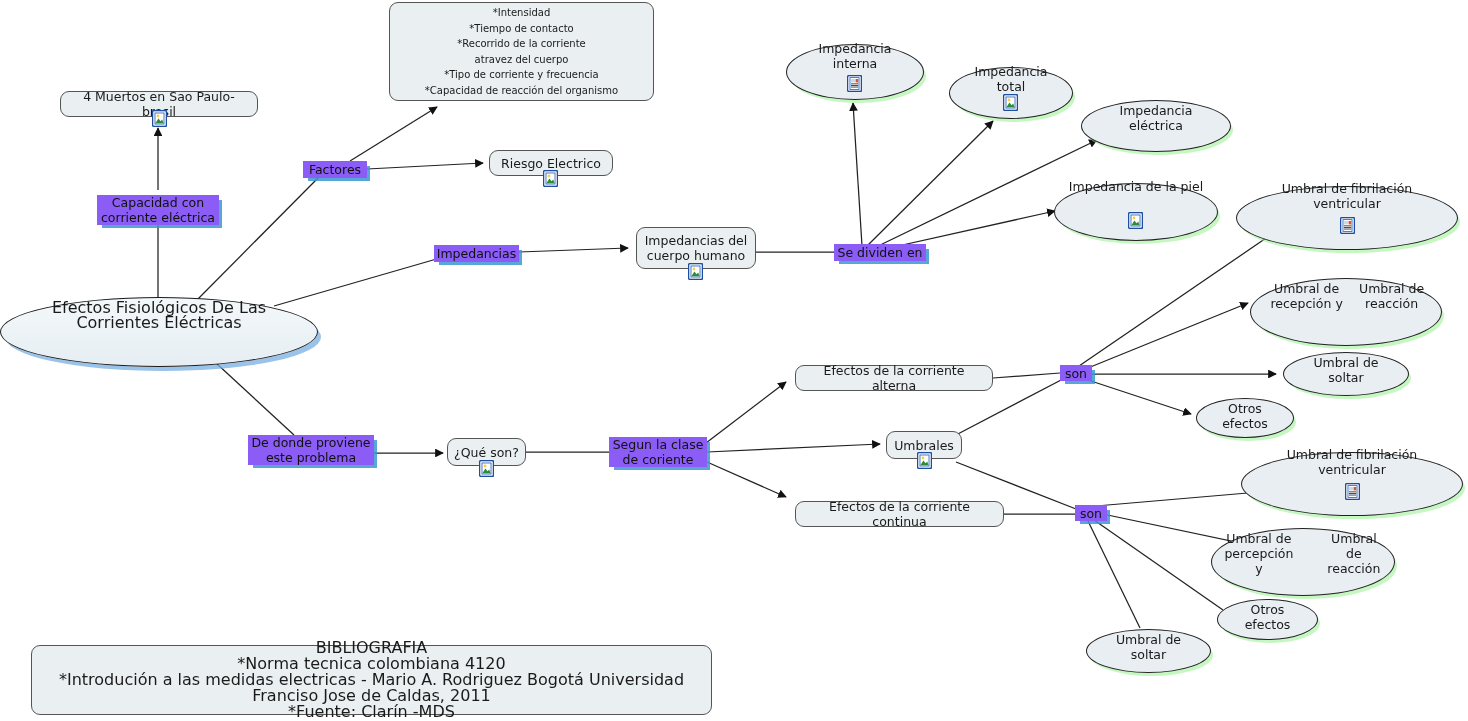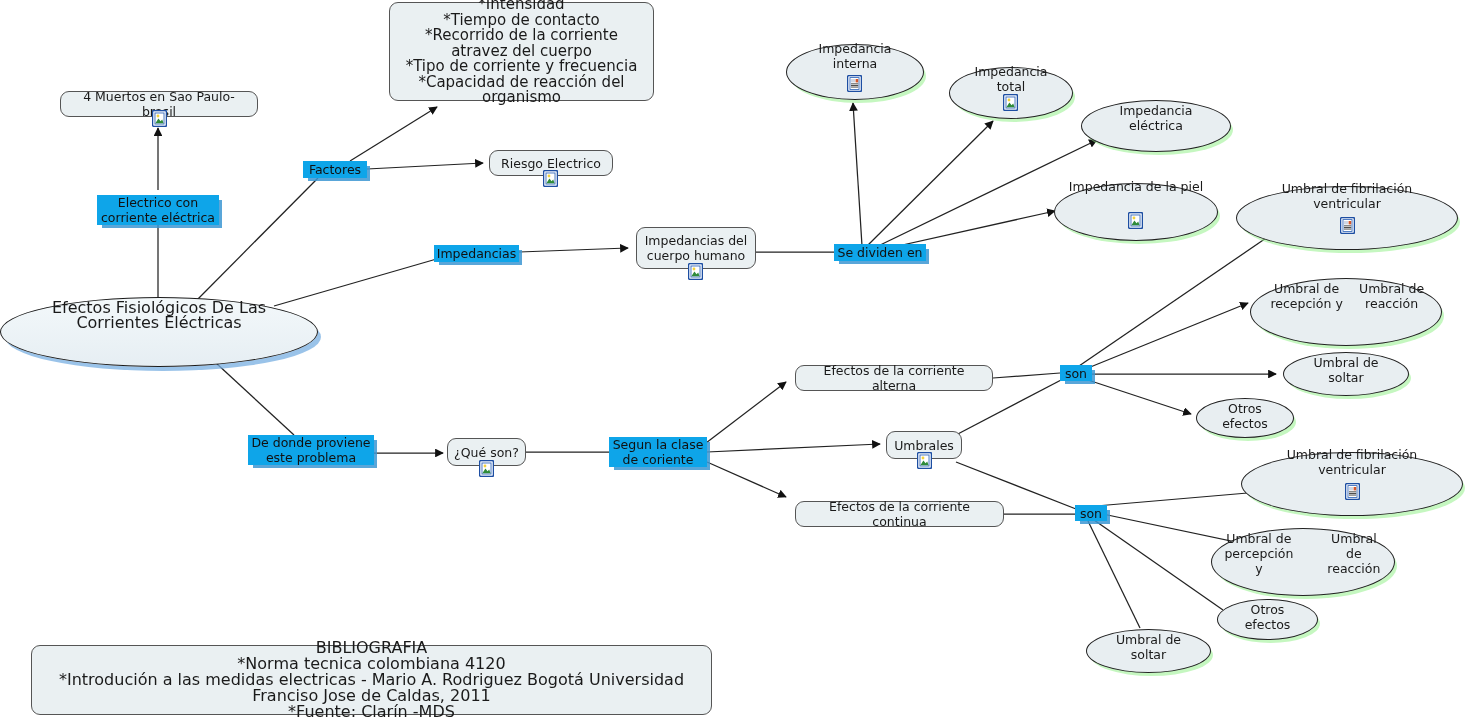--- a/index.html
+++ b/index.html
@@ -18,21 +18,21 @@
     color:#1a1a1a;
     font-size:12.5px;
     line-height:15px;
     text-align:center;
     display:flex;
     align-items:center;
     justify-content:center;
     padding:2px 6px;
     z-index:5;
   }
-  .rnode.big{font-size:15px;line-height:15.5px;}
+  .rnode.big{font-size:10px;line-height:15.5px;}
 
   
   .enode{
     position:absolute;
     box-sizing:border-box;
     background:#e8eef1;
     border:1.4px solid #222;
     border-radius:50%;
     color:#1a1a1a;
     font-size:12.5px;
@@ -48,21 +48,21 @@
     background:linear-gradient(180deg,#f3f8fa 0%,#e6eef3 100%);
     box-shadow:4px 5px 0 -1px rgba(120,175,225,.75);
     border:1.6px solid #1b1b1b;
     font-size:16px;
   }
 
   
   .lnode{
     position:absolute;
     box-sizing:border-box;
-    background:#0ea5e9;
+    background:#8b5cf6;
     color:#111;
     font-size:12.5px;
     line-height:15px;
     text-align:center;
     display:flex;
     align-items:center;
     justify-content:center;
     padding:0 3px;
     z-index:6;
     box-shadow:4px 4px 0 -1px rgba(60,150,210,.85);
@@ -149,21 +149,21 @@
       <path d="M 1094 520 L 1223 610"></path>
       <path d="M 1088 521 L 1140 628"></path>
     </g>
   </svg>
 
   <div class="enode root" style="left:0px;top:297px;width:318px;height:70px;">
     <span>Efectos Fisiológicos De  Las Corrientes Eléctricas</span>
   </div>
 
   <div class="lnode" style="left:97px;top:195px;width:122px;height:30px;flex-direction:column;">
-    <span>Electrico con</span>
+    <span>Capacidad con</span>
     <span>corriente  eléctrica</span>
   </div>
 
   <div class="lnode" style="left:303px;top:161px;width:64px;height:17px;">
     <span>Factores</span>
   </div>
 
   <div class="lnode" style="left:434px;top:245px;width:85px;height:17px;">
     <span>Impedancias</span>
   </div>

